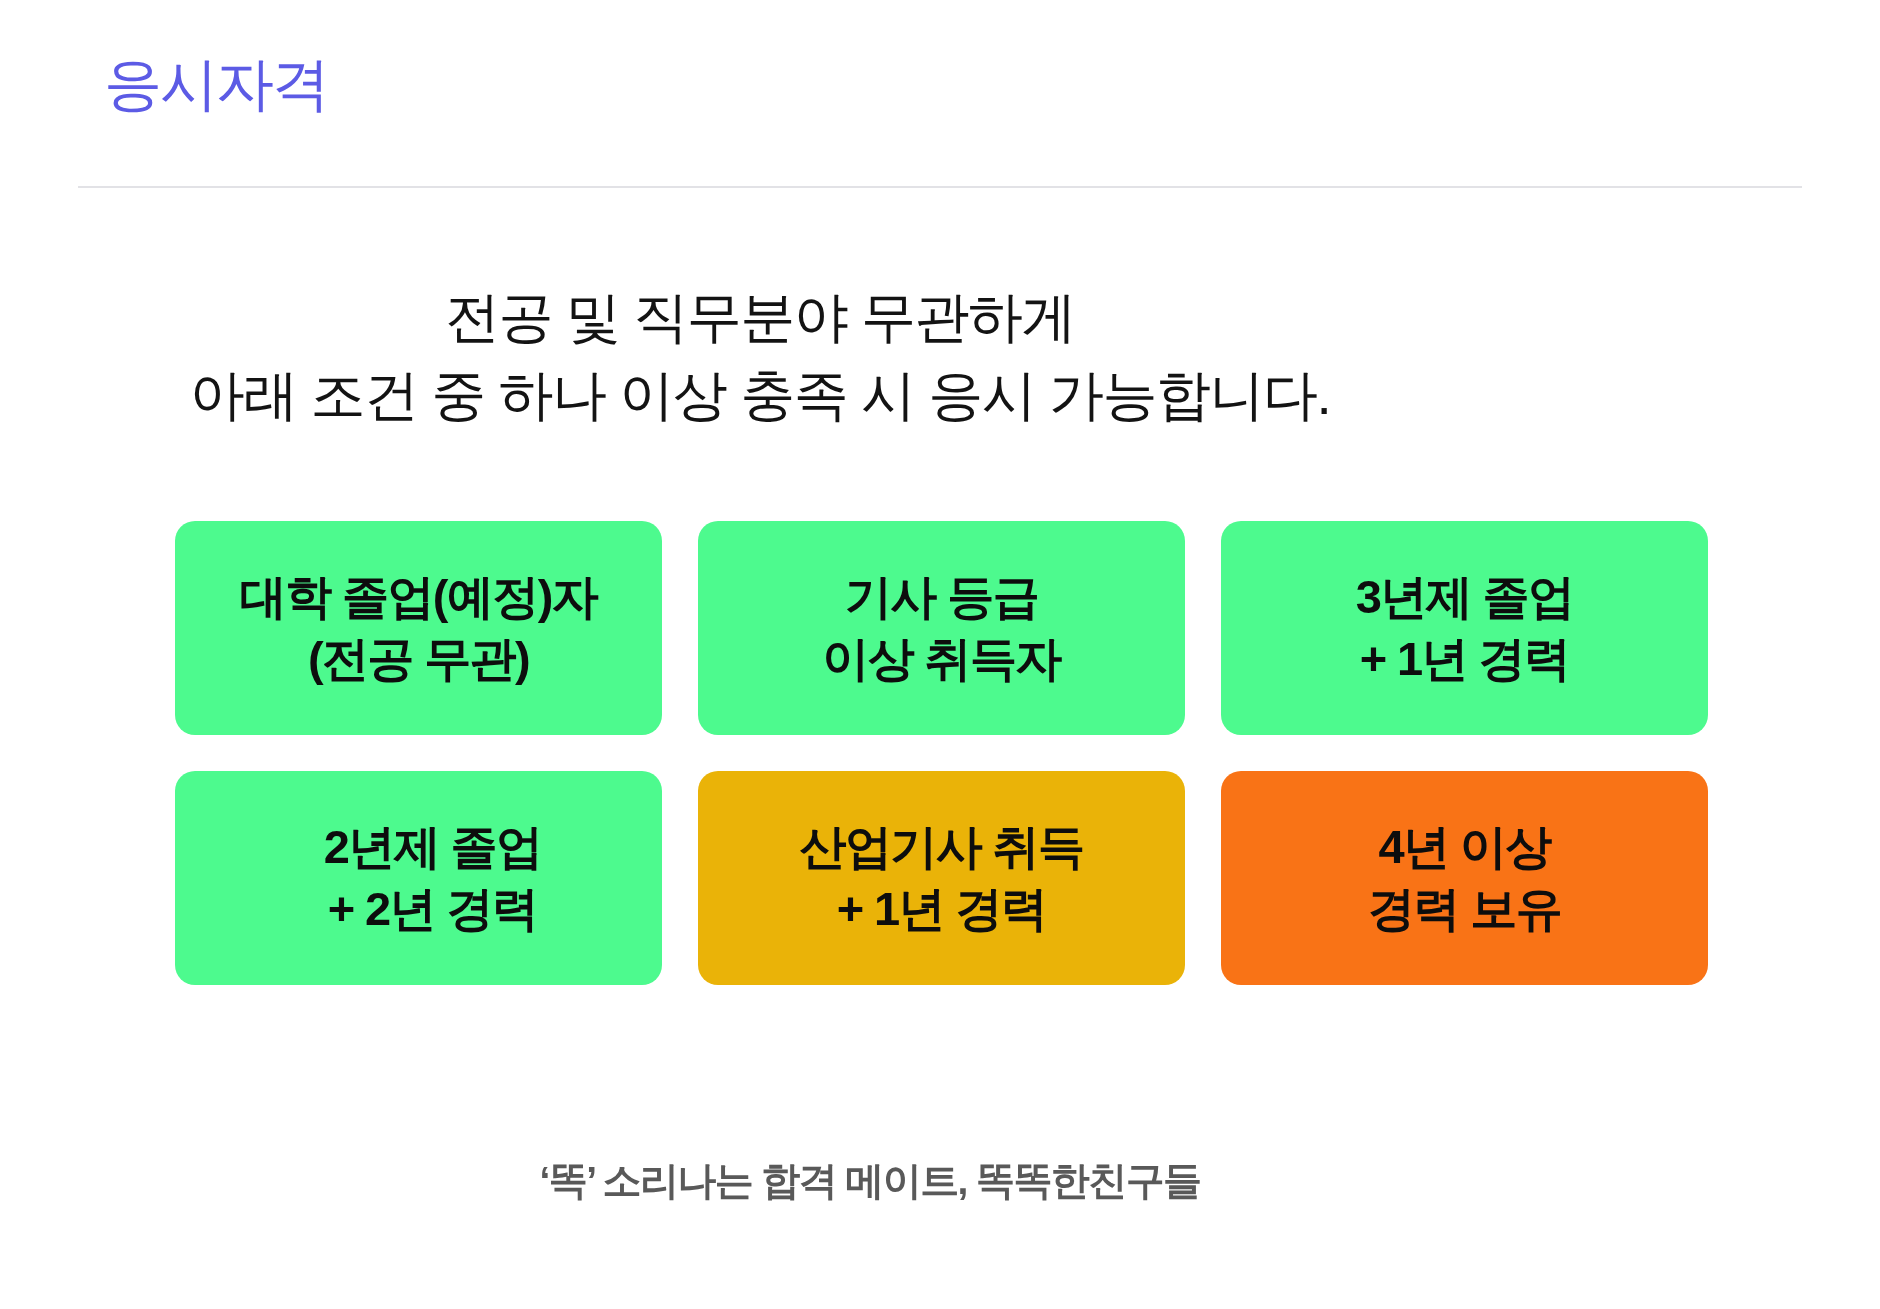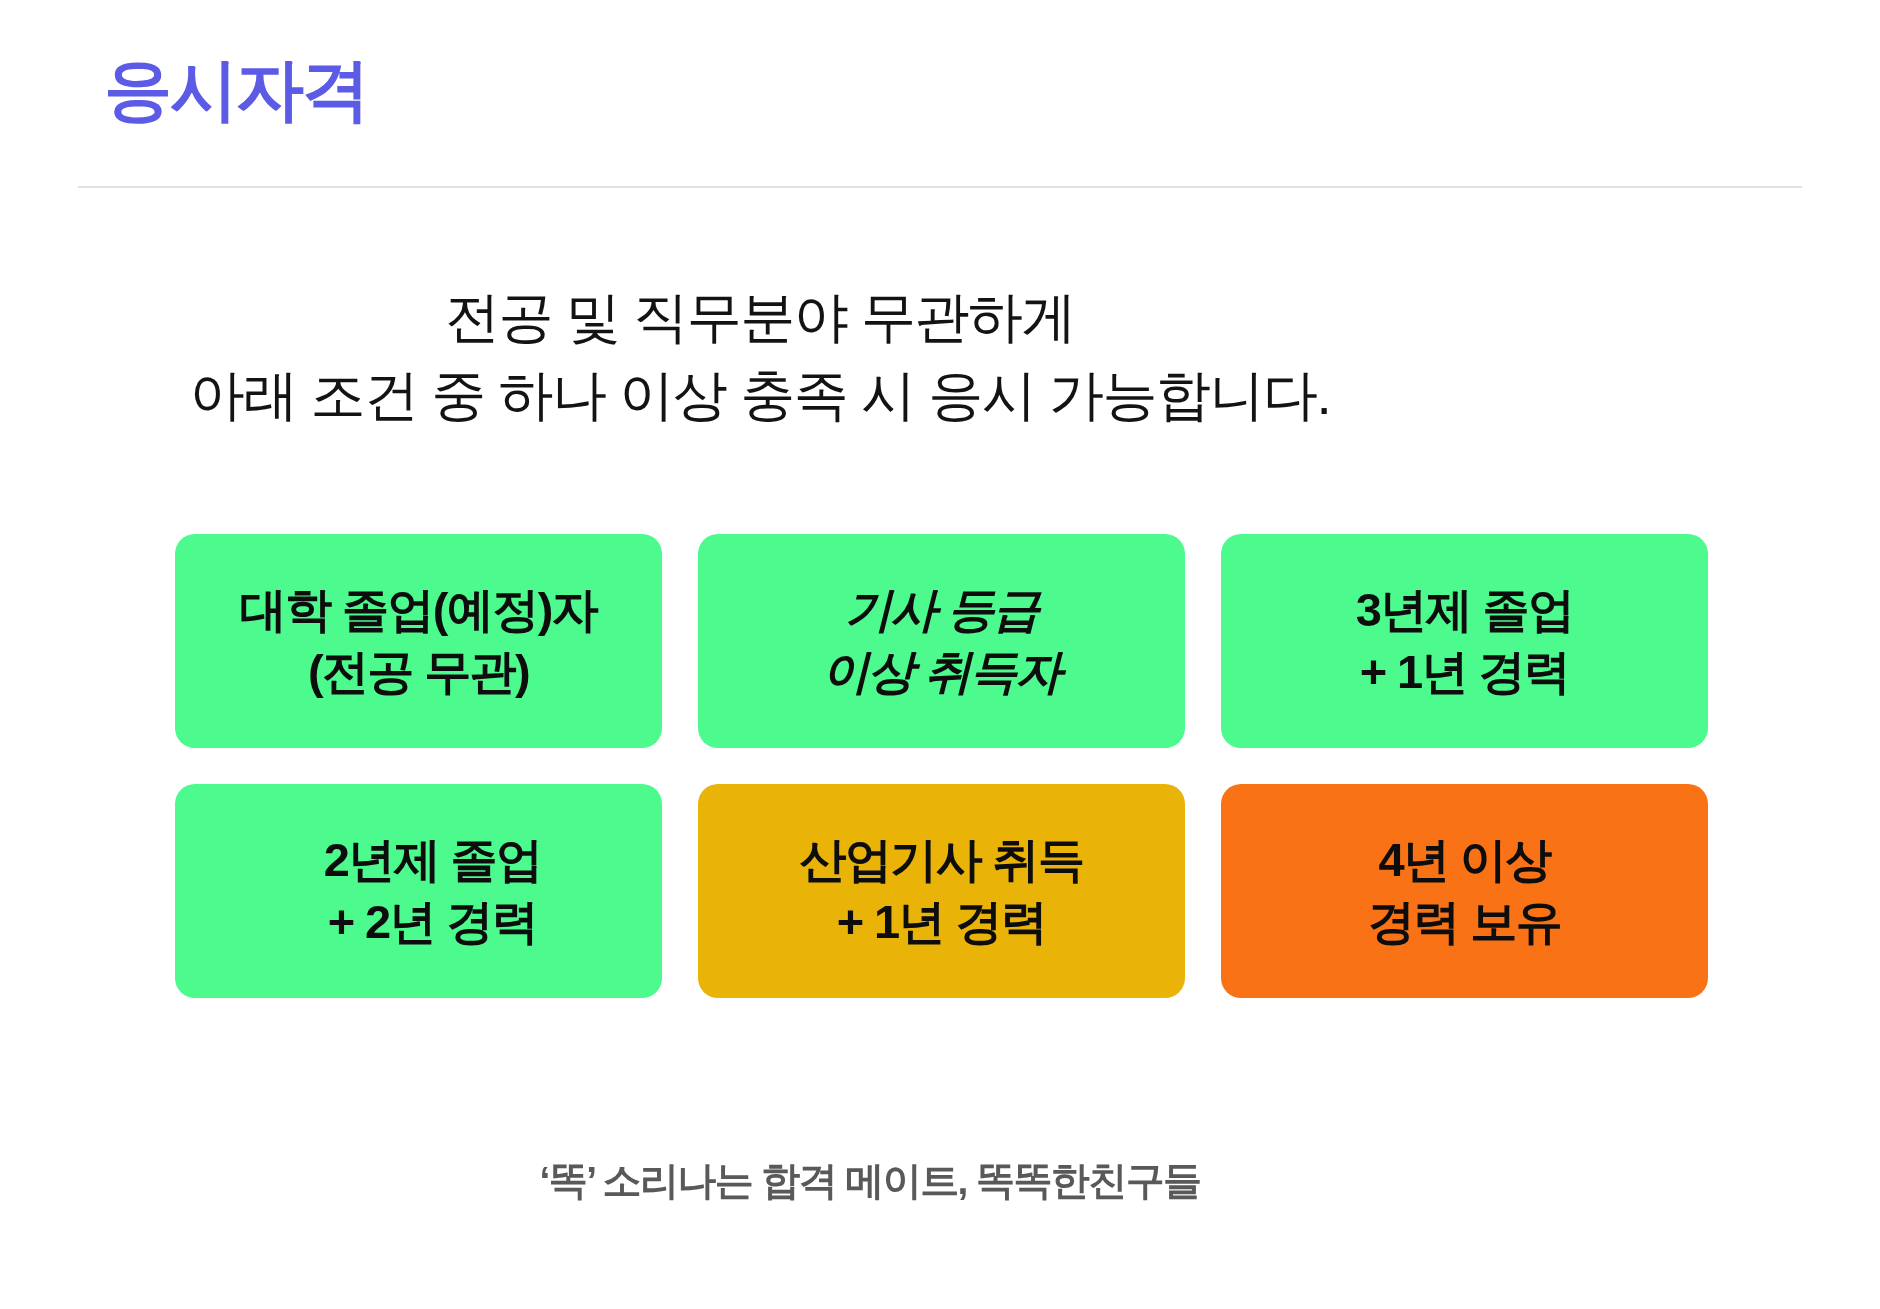--- a/index.html
+++ b/index.html
@@ -28,23 +28,23 @@
     position: absolute;
     left: 0;
     top: 0;
     width: 1880px;
     height: 188px;
   }
   .page-title {
     position: absolute;
     left: 104px;
     top: 55px;
-    font-size: 68px;
+    font-size: 58px;
     line-height: 1.0;
-    font-weight: 700;
+    font-weight: 400;
     letter-spacing: -2px;
     color: #5C5BE5;
     white-space: nowrap;
   }
   .header-rule {
     position: absolute;
     left: 78px;
     top: 186px;
     width: 1724px;
     height: 2px;
@@ -63,21 +63,21 @@
     font-weight: 500;
     letter-spacing: -1.5px;
     color: #131313;
   }
   .subtitle-line { display: block; }
 
   
   .card-grid {
     position: absolute;
     left: 175px;
-    top: 534px;
+    top: 521px;
     width: 1540px;
     display: grid;
     grid-template-columns: repeat(3, 487px);
     grid-template-rows: repeat(2, 214px);
     column-gap: 39px;
     row-gap: 47px;
     gap: 36px;
   }
   .card {
     background: #4DFA8E;
@@ -124,21 +124,21 @@
     <span class="subtitle-line">아래 조건 중 하나 이상 충족 시 응시 가능합니다.</span>
   </div>
 
   <div class="card-grid">
 
     <div class="card" style="background: rgb(77, 250, 142); color: rgb(13, 13, 13);">
       <span class="card-line">대학 졸업(예정)자</span>
       <span class="card-line">(전공 무관)</span>
     </div>
 
-    <div class="card" style="background: rgb(77, 250, 142); color: rgb(13, 13, 13); font-style: italic;">
+    <div class="card" style="background: rgb(77, 250, 142); color: rgb(13, 13, 13);">
       <span class="card-line">기사 등급</span>
       <span class="card-line">이상 취득자</span>
     </div>
 
     <div class="card" style="background: rgb(77, 250, 142); color: rgb(13, 13, 13);">
       <span class="card-line">3년제 졸업</span>
       <span class="card-line">+ 1년 경력</span>
     </div>
 
     <div class="card" style="background: rgb(77, 250, 142); color: rgb(13, 13, 13); padding-left: 28px;">

